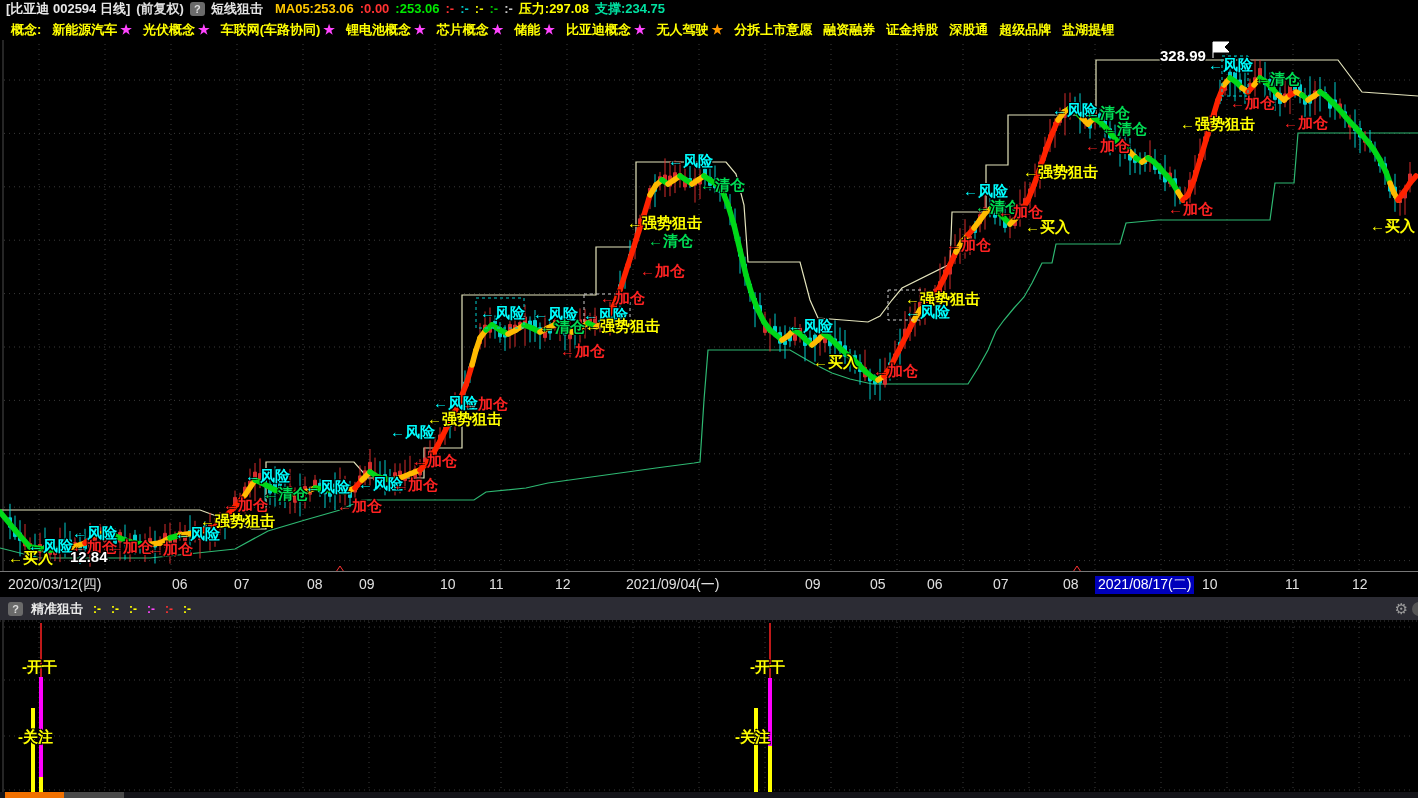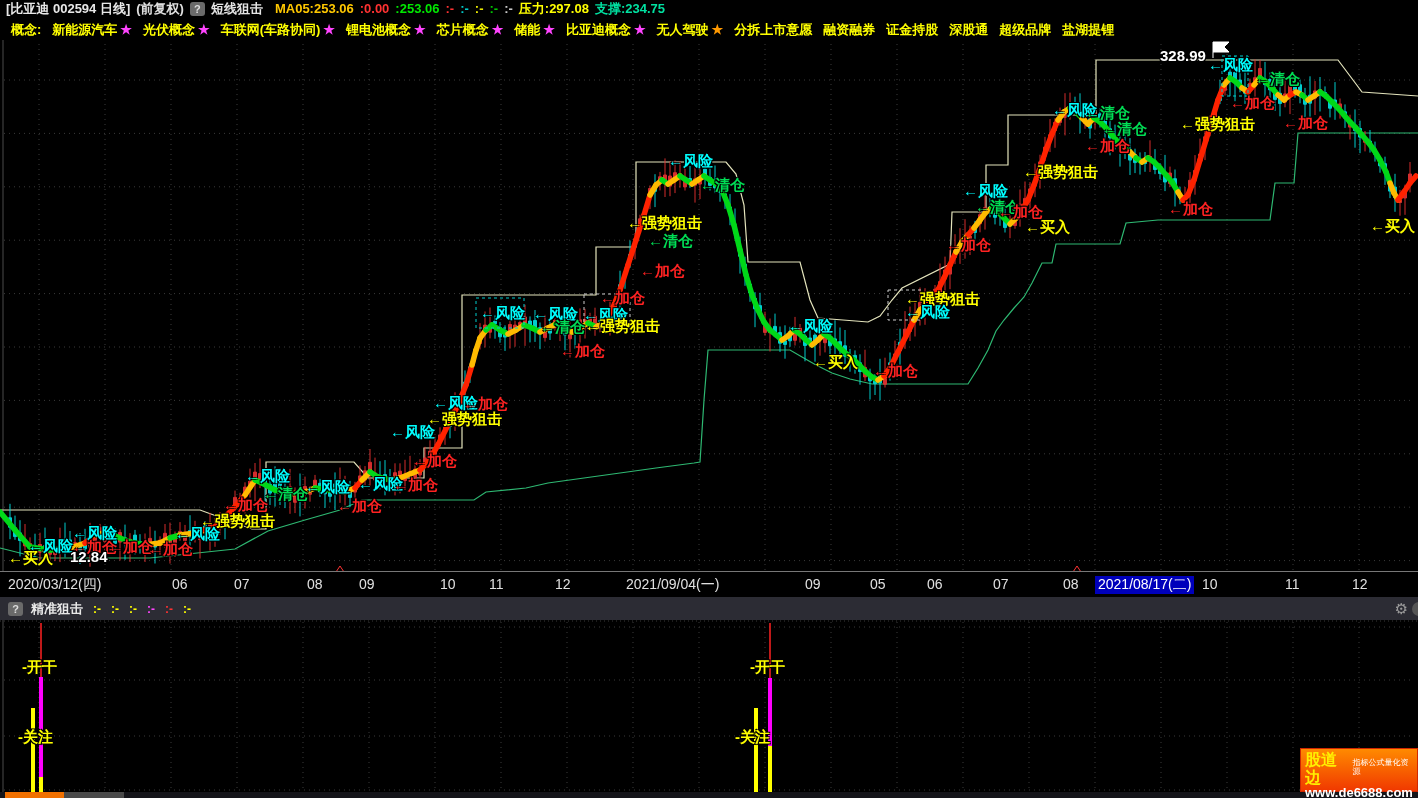--- a/index.html
+++ b/index.html
@@ -373,27 +373,20 @@
       <rect x="768" y="678" width="4" height="68" fill="#ff00ff"></rect>
       <rect x="768" y="746" width="4" height="46" fill="#ffff00"></rect>
       <rect x="754" y="708" width="4" height="84" fill="#ffff00"></rect>
     </svg>
 
   <div class="scrollbar">
     <div class="sb-active" id="sb-active" style="left: 5px; width: 59px;"></div>
     <div class="sb-ghost" id="sb-ghost" style="left: 64px; width: 60px;"></div>
   </div>
 
-  <div class="watermark">
-    <div class="wm-line1">
-      <span class="wm-brand">股道边</span>
-      <span class="wm-tag">指标公式量化资源</span>
-    </div>
-    <div class="wm-url">www.de6688.com</div>
-  </div>
 
   <div class="overlay" id="overlay">
       <div class="sig" style="left: 8px; top: 549px; color: rgb(255, 255, 0);">←买入</div>
       <div class="sig" style="left: 28px; top: 537px; color: rgb(0, 255, 255);">←风险</div>
       <div class="sig" style="left: 72px; top: 538px; color: rgb(255, 34, 34);">←加仓</div>
       <div class="sig" style="left: 108px; top: 538px; color: rgb(255, 34, 34);">←加仓</div>
       <div class="sig" style="left: 72px; top: 524px; color: rgb(0, 255, 255);">←风险</div>
       <div class="sig" style="left: 148px; top: 540px; color: rgb(255, 34, 34);">←加仓</div>
       <div class="sig" style="left: 175px; top: 525px; color: rgb(0, 255, 255);">←风险</div>
       <div class="sig" style="left: 200px; top: 512px; color: rgb(255, 255, 0);">←强势狙击</div>

